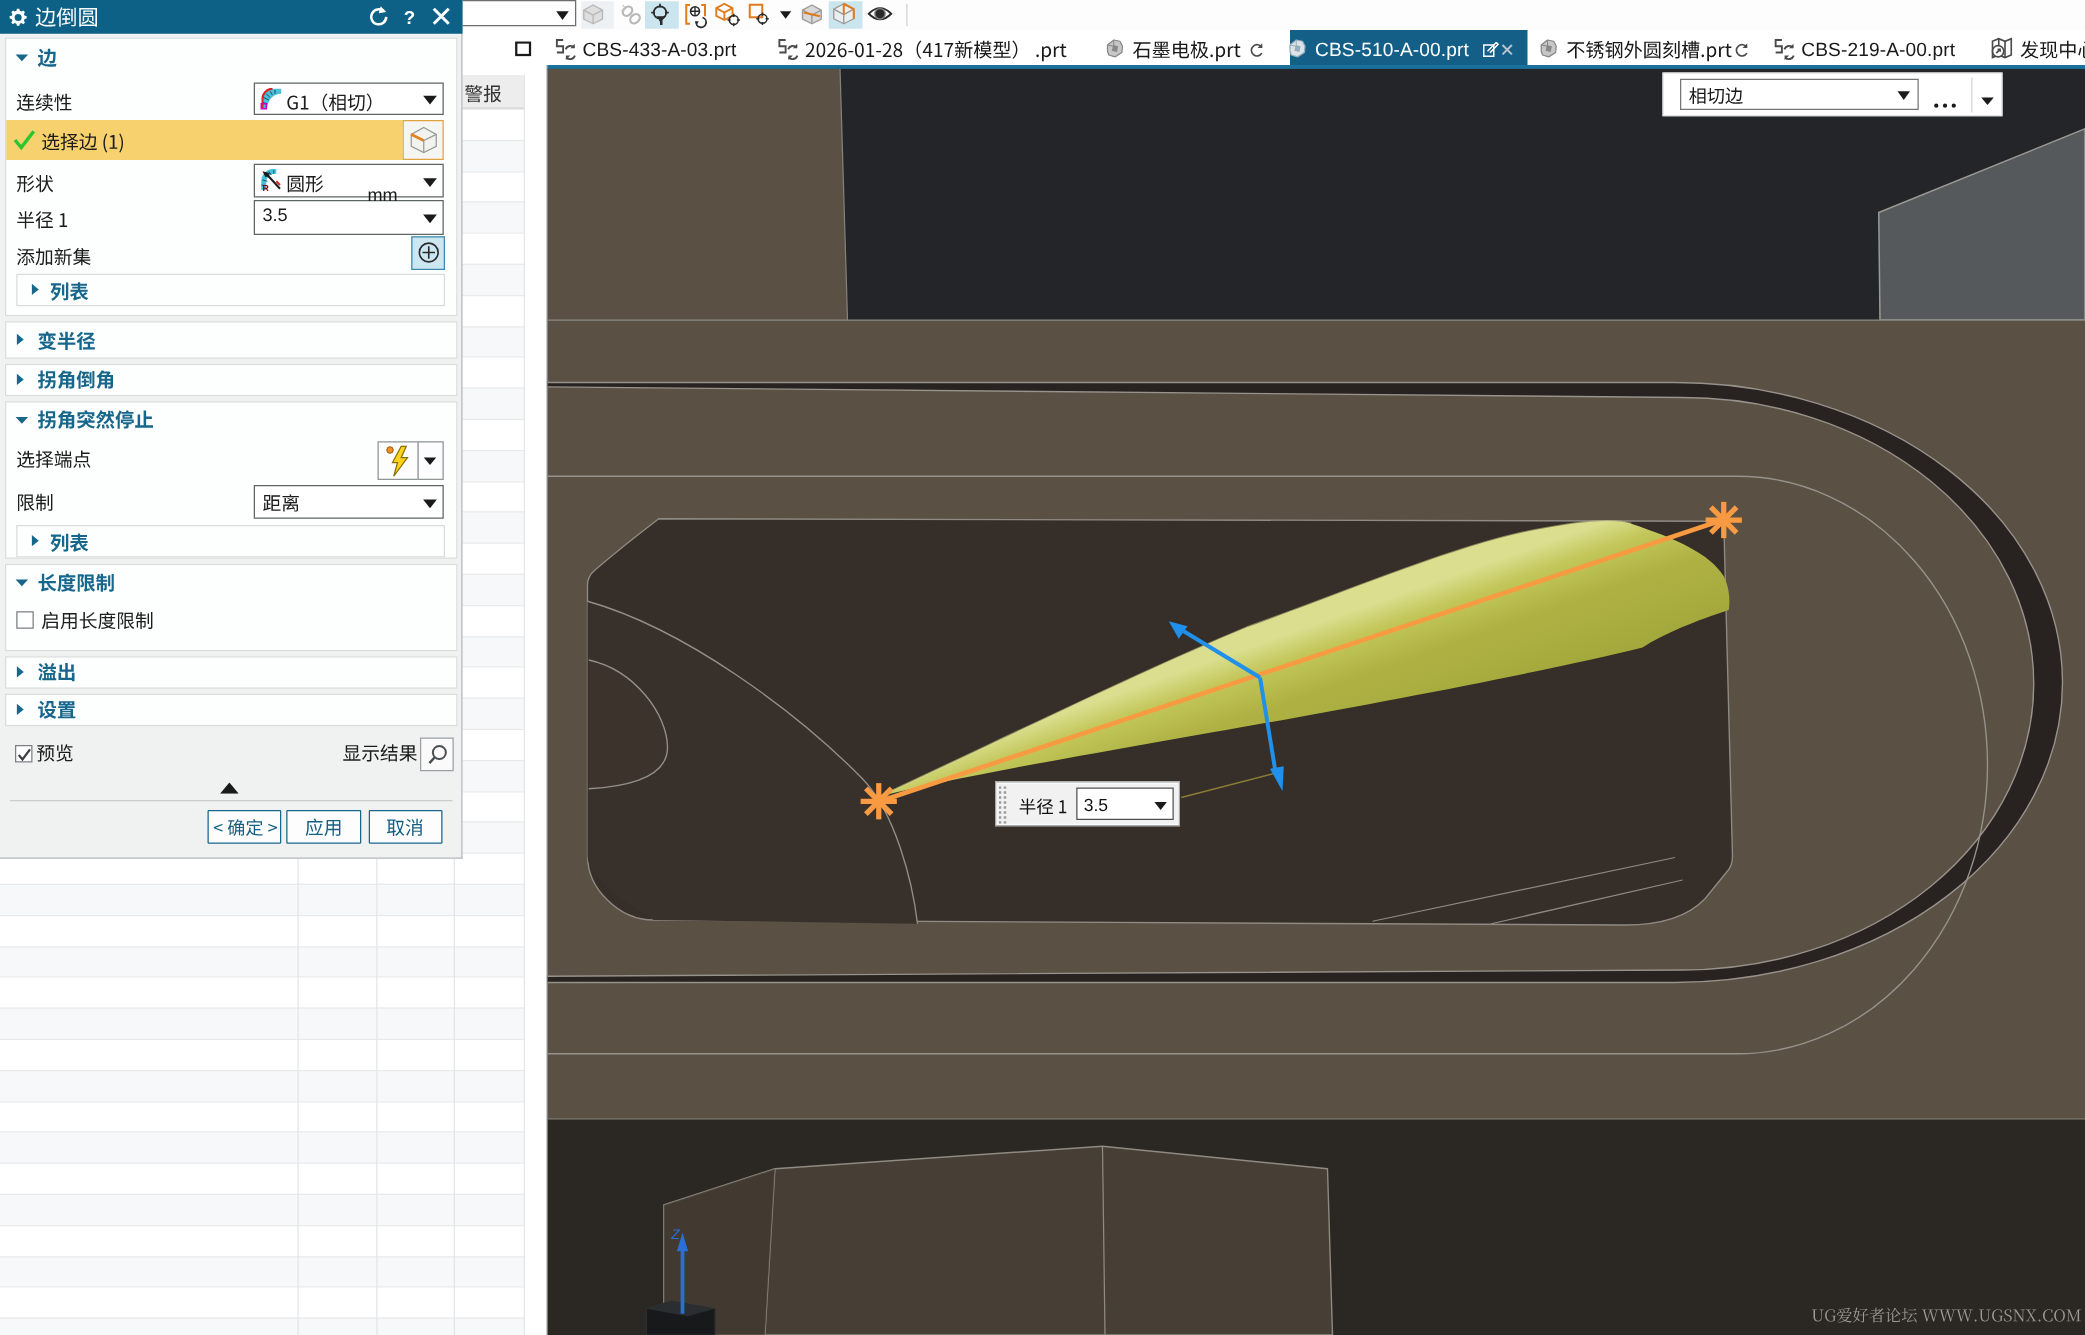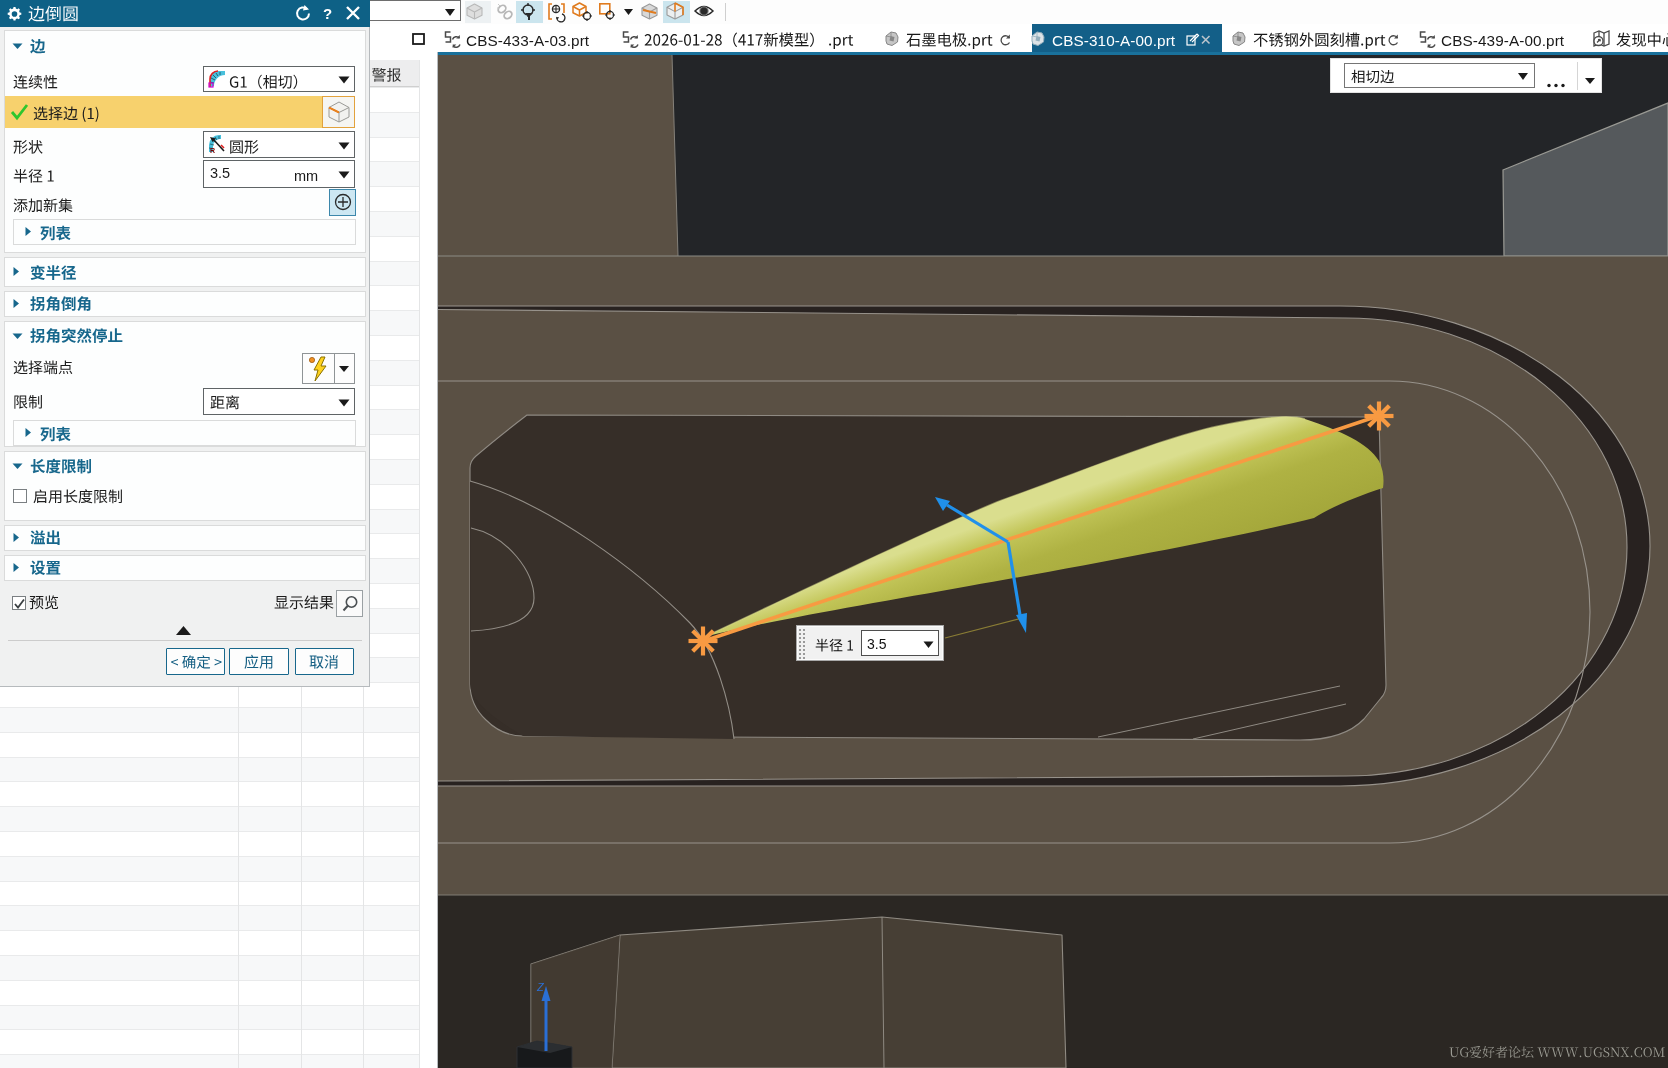--- a/index.html
+++ b/index.html
@@ -188,22 +188,22 @@
           <path d="M8.7,17 v-3.6 h3.6 Z" fill="#4a4a4a" stroke="none"></path>
         </g>
         <g transform="translate(1593,31)" fill="none" stroke="#4a4a4a" stroke-width="1.3">
           <path d="M1,2 L6,0 L11,2 L16,0 V13 L11,15 L6,13 L1,15 Z"></path>
           <path d="M6,0 V13 M11,2 V15"></path>
           <circle cx="5.5" cy="10" r="4.5" fill="#fff"></circle>
           <path d="M4,11.5 L7,8.5 M5,8.7 l2,-.3 .3,2"></path>
         </g>
       </svg>
       <div style="position:absolute;left:466px;top:31.5px;font:15.3px 'Liberation Sans',sans-serif;color:#191919;letter-spacing:0.1px">CBS-433-A-03.prt</div>
-      <div style="position:absolute;left:1052px;top:31.5px;font:15.3px 'Liberation Sans',sans-serif;color:#fff;letter-spacing:0.1px">CBS-310-A-00.prt</div>
-      <div style="position:absolute;left:1441px;top:31.5px;font:15.3px 'Liberation Sans',sans-serif;color:#191919;letter-spacing:0.1px">CBS-439-A-00.prt</div>
+      <div style="position:absolute;left:1052px;top:31.5px;font:15.3px 'Liberation Sans',sans-serif;color:#fff;letter-spacing:0.1px">CBS-510-A-00.prt</div>
+      <div style="position:absolute;left:1441px;top:31.5px;font:15.3px 'Liberation Sans',sans-serif;color:#191919;letter-spacing:0.1px">CBS-219-A-00.prt</div>
       <svg style="position:absolute;left:412px;top:33px" width="14" height="13">
         <rect x="1" y="1" width="11" height="10" fill="none" stroke="#1a1a1a" stroke-width="1.8"></rect>
       </svg>
     </div>
     <svg style="position:absolute;left:438px;top:55px;z-index:2" width="1230" height="1013" viewBox="0 0 1230 1013">
       <rect width="1230" height="1013" fill="#232528"></rect>
       <path d="M0,0 H234 L240,201 H0 Z" fill="#5a5044"></path>
       <path d="M234,0 L240,201" stroke="#84807a" stroke-width="1" fill="none"></path>
       <path d="M1065,115 L1230,48 V201 H1066 Z" fill="#55595c" stroke="#9a9a94" stroke-width="1.2"></path>
       <rect x="0" y="201" width="1230" height="639" fill="#5a5044"></rect>
@@ -370,21 +370,21 @@
         <path d="M16,16 L5,4" stroke="#1a1a1a" stroke-width="1.6"></path>
         <path d="M2,2 L8,3.5 L4.5,7 Z" fill="#1a1a1a"></path>
         <path d="M13,10 L16,13" stroke="#e02020" stroke-width="1.6"></path>
         <text x="2" y="18" font-family="Liberation Sans,sans-serif" font-size="7" fill="#7a0000" font-weight="bold">R</text>
       </svg>
       <div style="position:absolute;left:203px;top:160px;width:152px;height:28px;background:#fff;border:1.2px solid #5f6466;box-sizing:border-box"></div>
       <svg style="position:absolute;left:337px;top:170.0px" width="14" height="10">
         <path d="M1.5,1.5 L12.5,1.5 L7,8.5 Z" fill="#1a1a1a"></path>
       </svg>
       <div style="position:absolute;left:210px;top:165px;font:14.5px 'Liberation Sans',sans-serif;color:#1a1a1a">3.5</div>
-      <div style="position:absolute;left:294px;top:168px;font:14.5px 'Liberation Sans',sans-serif;color:#1a1a1a">mm</div>
+      <div style="position:absolute;left:294px;top:149px;font:14.5px 'Liberation Sans',sans-serif;color:#1a1a1a">mm</div>
       <div style="position:absolute;left:329px;top:189px;width:27px;height:27px;background:#cde7f2;border:1.5px solid #3c87ab;box-sizing:border-box"></div>
       <svg style="position:absolute;left:334px;top:193px" width="18" height="18">
         <circle cx="9" cy="9" r="7.5" fill="none" stroke="#2a2a2a" stroke-width="1.3"></circle>
         <path d="M9,4 V14 M4,9 H14" stroke="#2a2a2a" stroke-width="1.3"></path>
       </svg>
       <div style="position:absolute;left:13px;top:219px;width:343px;height:26px;background:#fdfefe;border:1px solid #dadbdb;box-sizing:border-box"></div>
       <svg style="position:absolute;left:24px;top:226px" width="8" height="11">
         <path d="M1.5,1 L7,5.5 L1.5,10 Z" fill="#17678c"></path>
       </svg>
       <svg style="position:absolute;left:12px;top:266px" width="8" height="11">

